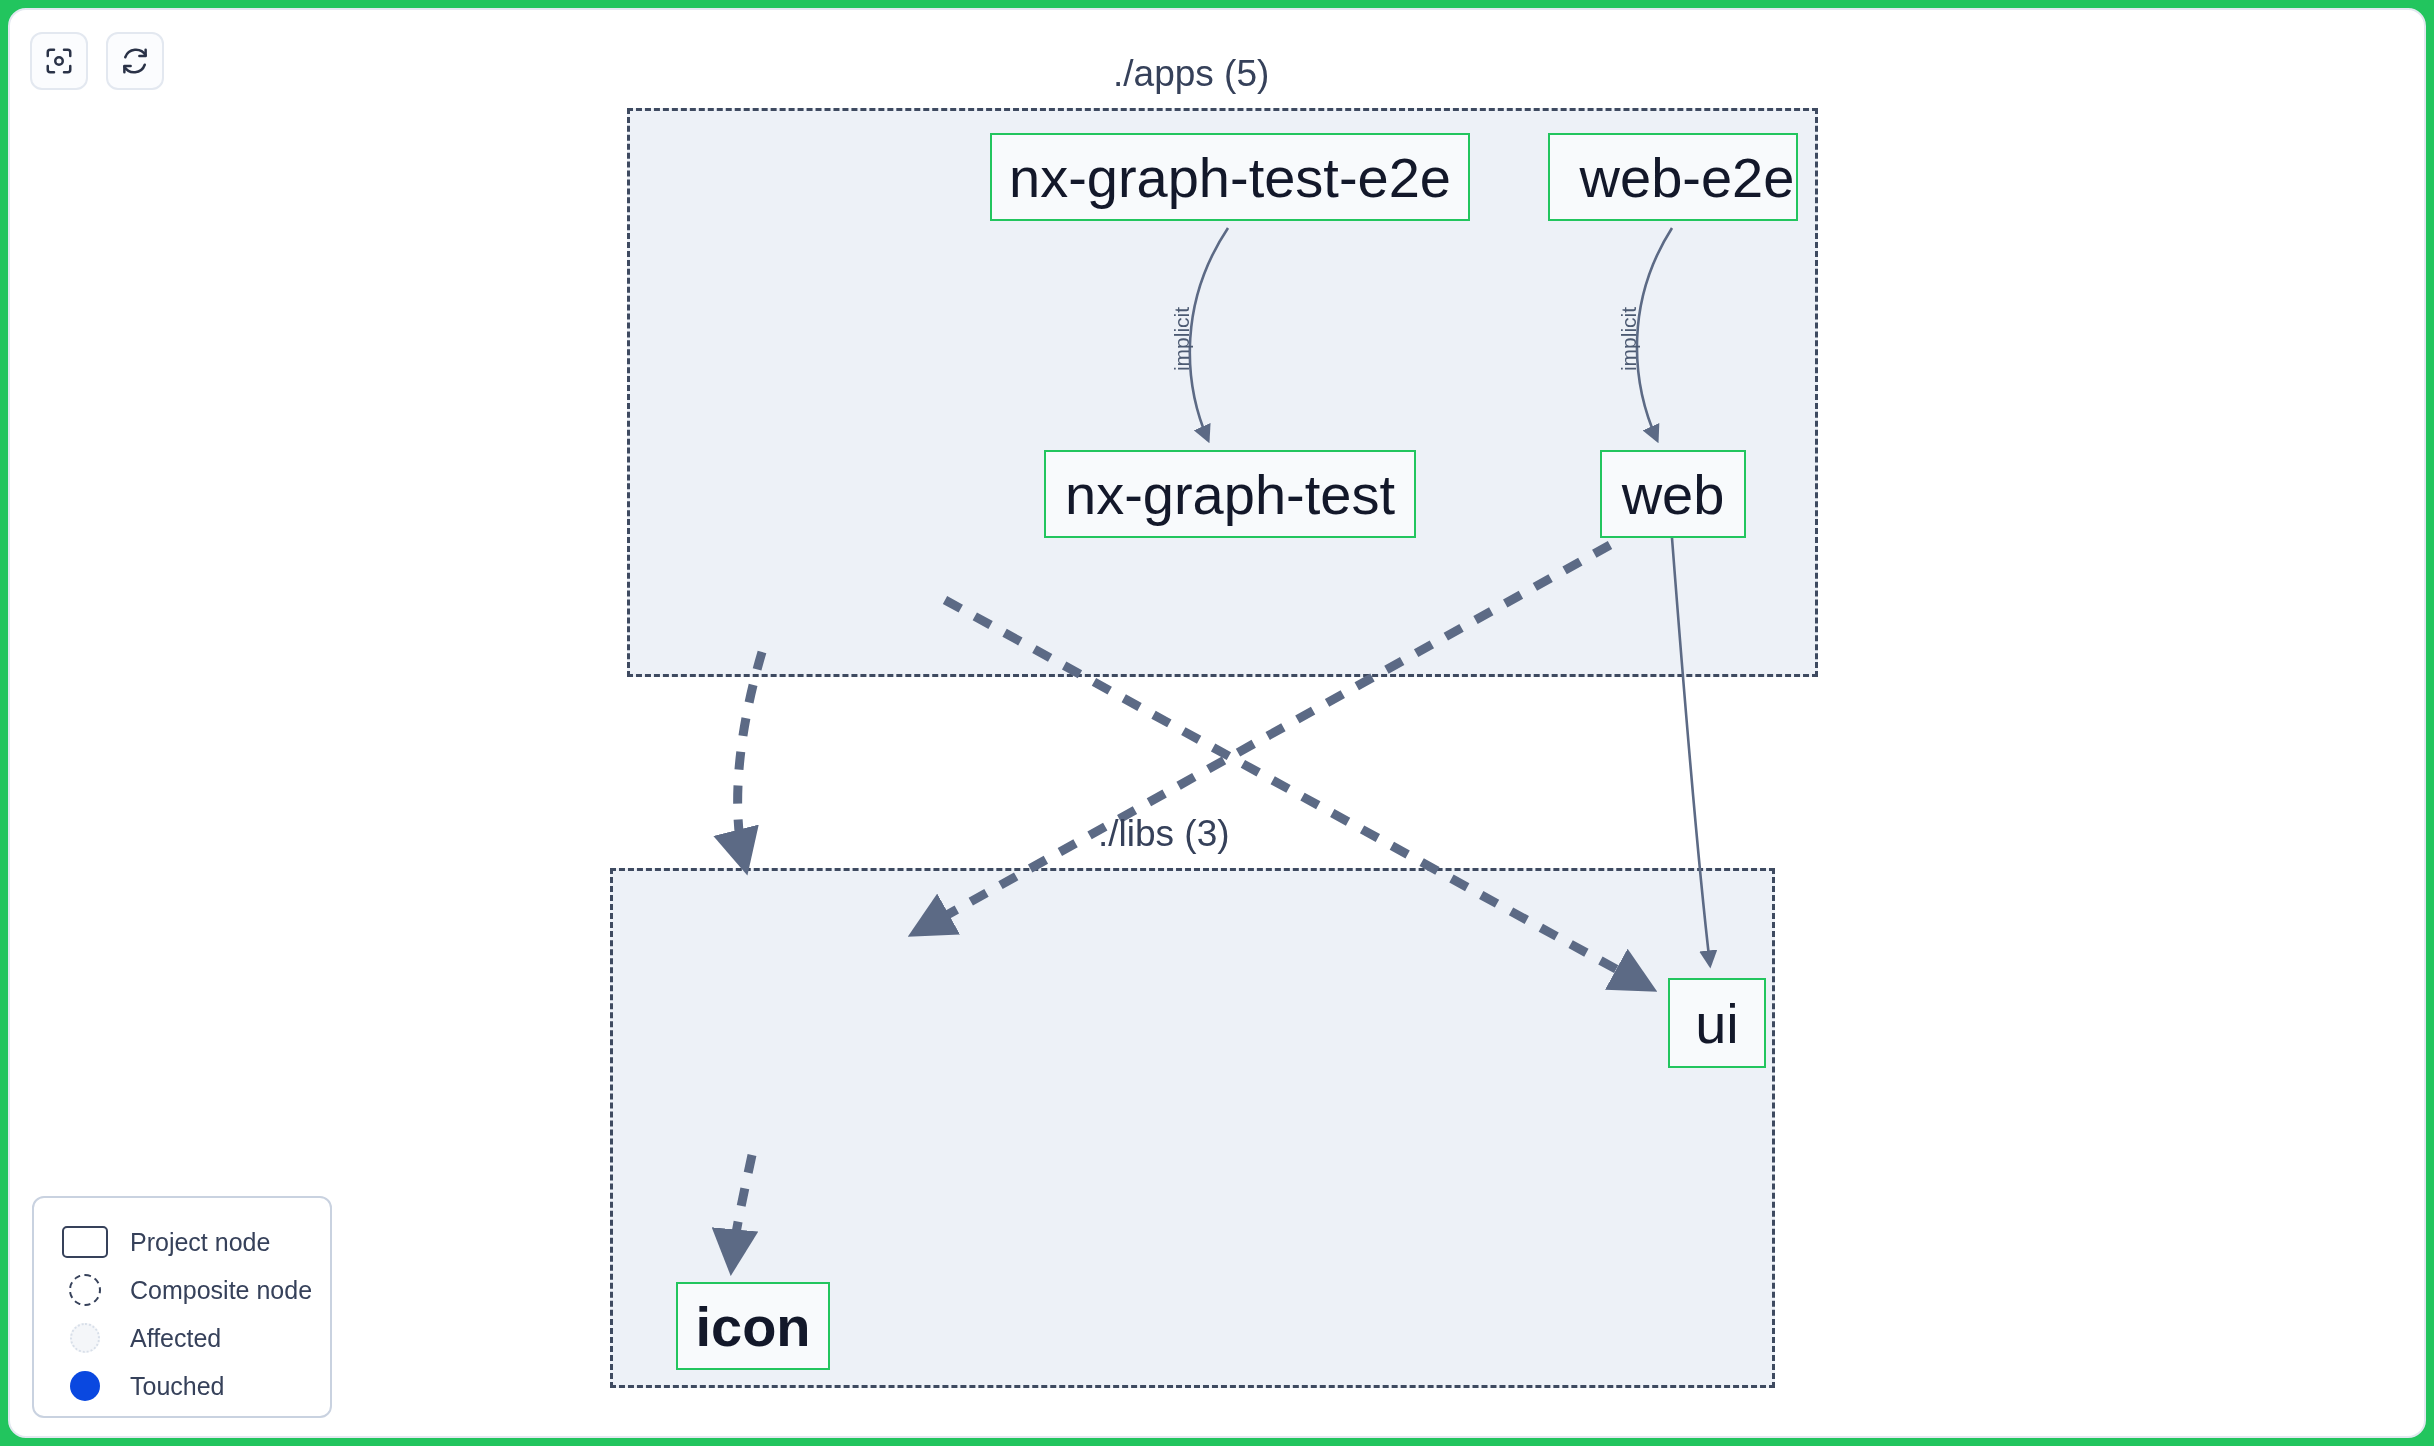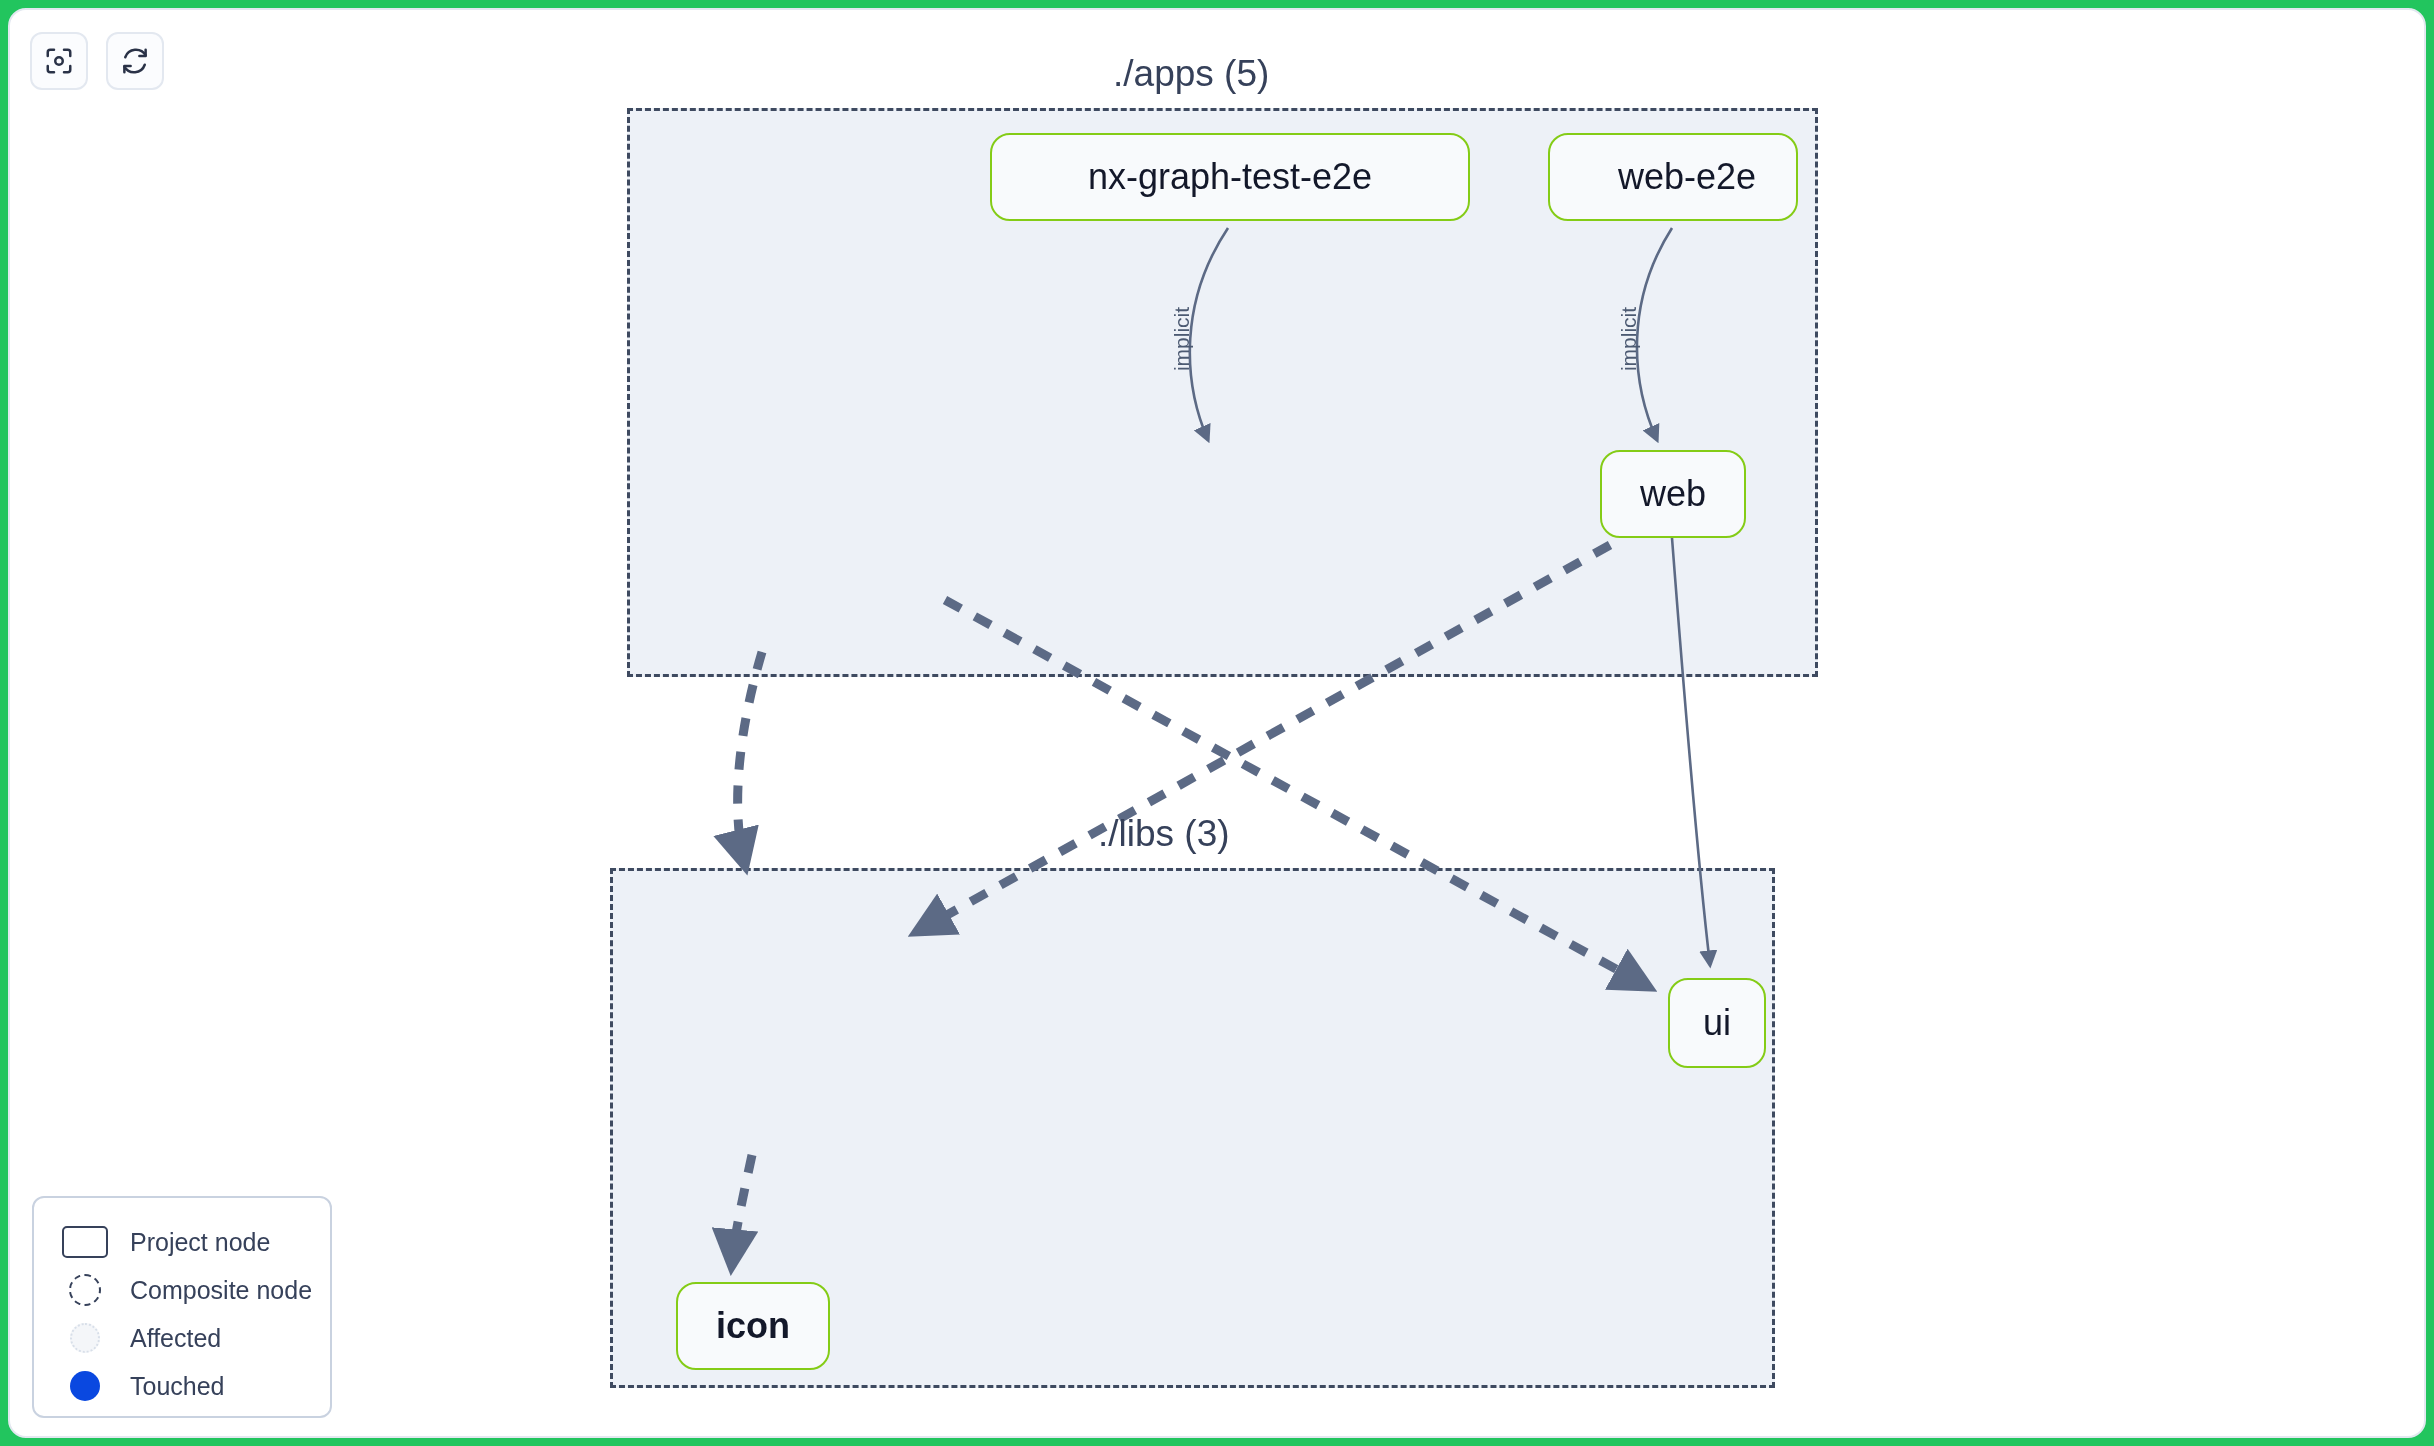--- a/index.html
+++ b/index.html
@@ -74,27 +74,27 @@
     font-size: 37px;
     font-family: "Liberation Sans", sans-serif;
     white-space: nowrap;
     line-height: 1;
     background: transparent;
   }
   
   .node-rect {
     position: absolute;
     background: #f8fafc;
-    border: 2px solid #84cc16;
-    border-radius: 20px;
+    border: 2px solid #22c55e;
+    border-radius: 0;
     display: flex;
     align-items: center;
     justify-content: center;
     color: #13182a;
-    font-size: 36px;
+    font-size: 56px;
     font-family: "Liberation Sans", sans-serif;
     white-space: nowrap;
     z-index: 25;
     box-sizing: border-box;
     cursor: pointer;
   }
   
   .node-circle {
     position: absolute;
     background: #f8fafc;
@@ -217,20 +217,21 @@
     <path d="M 1610 545 L 920 930" fill="none" stroke="#5c6a85" stroke-width="9" stroke-dasharray="18 16" marker-end="url(#arrow-thick)"></path>
 
     <path d="M 752 1155 C 740 1210 734 1240 732 1262" fill="none" stroke="#5c6a85" stroke-width="9" stroke-dasharray="18 16" marker-end="url(#arrow-thick)"></path>
   </svg>
 
   <div class="node-rect" style="left:990px; top:133px; width:480px; height:88px;">nx-graph-test-e2e</div>
 
   <div class="node-rect" style="left:1548px; top:133px; width:250px; height:88px;padding-left:28px;">web-e2e</div>
 
 
+  <div class="node-rect" style="left:1044px; top:450px; width:372px; height:88px;">nx-graph-test</div>
 
   <div class="node-rect" style="left:1600px; top:450px; width:146px; height:88px;">web</div>
 
 
   <div class="node-rect" style="left:1668px; top:978px; width:98px; height:90px;">ui</div>
 
   <div class="node-rect" style="left:676px; top:1282px; width:154px; height:88px;font-weight:bold;">icon</div>
 
   <div class="edge-label" style="left:1150px; top:327px; transform:rotate(-90deg);">implicit</div>
   <div class="edge-label" style="left:1597px; top:327px; transform:rotate(-90deg);">implicit</div>

